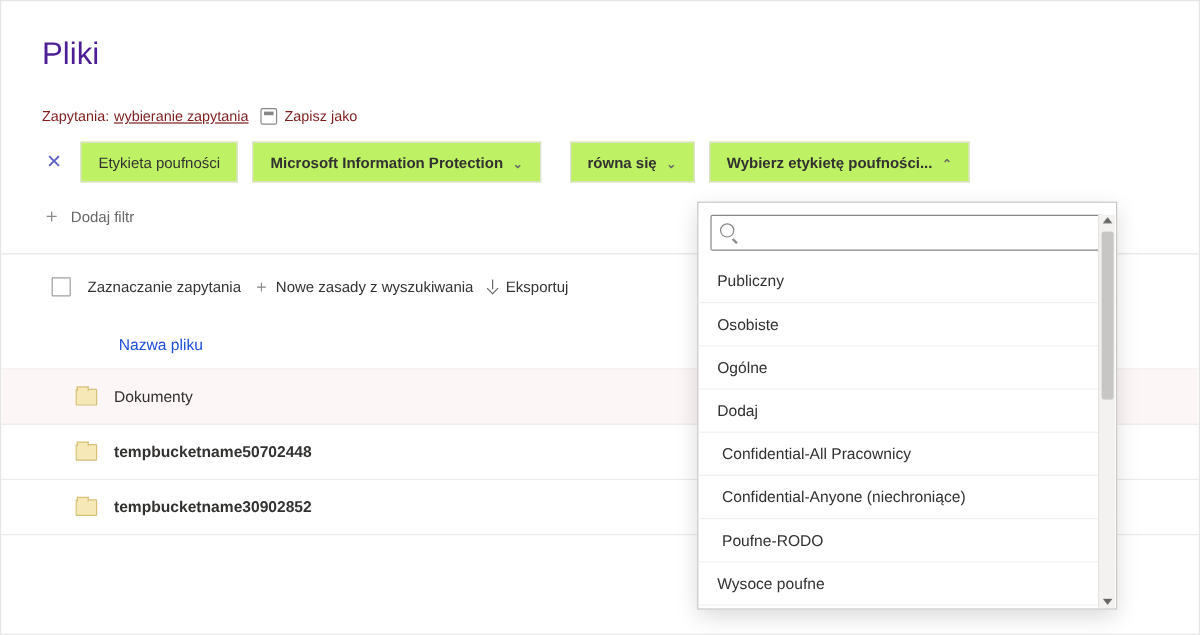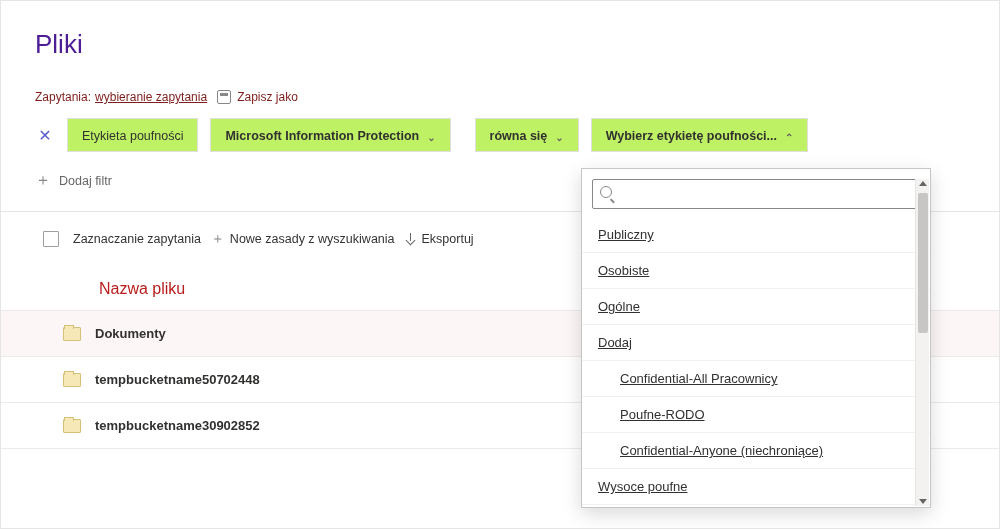--- a/index.html
+++ b/index.html
@@ -138,22 +138,22 @@
       content: '';
       position: absolute;
       left: 2px; top: 4px;
       width: 6px; height: 6px;
       border-right: 1px solid #666;
       border-bottom: 1px solid #666;
       transform: rotate(45deg);
     }
     .col-header {
       padding: 14px 0 12px 98px;
-      font-size: 16px;
-      color: #b91c1c;
+      font-size: 13px;
+      color: #1d4ed8;
       border-bottom: 1px solid #edebe9;
     }
     .table-row {
       display: flex;
       align-items: center;
       padding: 12px 0 12px 62px;
       border-bottom: 1px solid #edebe9;
       font-size: 13px;
       gap: 14px;
       min-height: 46px;
@@ -187,21 +187,21 @@
     .folder-icon::before {
       content:'';
       position: absolute;
       top:-3px; left:0;
       width: 8px; height: 3px;
       background:#f7e9b7;
       border:1px solid #d4c27a;
       border-bottom:none;
     }
     .row-name { font-weight: 600; }
-    .row-name.light { font-weight: 700; color:#323130; }
+    .row-name.light { font-weight: 400; color:#323130; }
 
     
     .dropdown-panel {
       position: absolute;
       left: 580px;
       top: 167px;
       width: 350px;
       height: 340px;
       background: #fff;
       border: 1px solid #c8c6c4;
@@ -242,23 +242,22 @@
     .dd-list {
       flex: 1;
       overflow-y: auto;
     }
     .dd-item {
       padding: 10px 16px;
       font-size: 13px;
       color: #323130;
       border-bottom: 1px solid #f0f0f0;
       cursor: pointer;
-      text-decoration: underline;
-    }
-    .dd-item.indent { padding-left: 38px; }
+    }
+    .dd-item.indent { padding-left: 20px; }
     .dd-item.cut { color: #888; border-bottom: none; }
     .scrollbar-fake {
       position: absolute;
       right: 1px;
       top: 10px;
       bottom: 1px;
       width: 14px;
       background: #f3f2f1;
       border-left: 1px solid #e5e5e5;
     }
@@ -359,22 +358,22 @@
   <div class="dd-search-wrap">
     <span class="search-glyph"></span>
     <input class="dd-search" type="text" placeholder="" style="">
   </div>
   <div class="dd-list" id="dd-list">
       <div class="dd-item">Publiczny</div>
       <div class="dd-item">Osobiste</div>
       <div class="dd-item">Ogólne</div>
       <div class="dd-item">Dodaj</div>
       <div class="dd-item indent">Confidential-All Pracownicy</div>
+      <div class="dd-item indent">Confidential-Anyone (niechroniące)</div>
       <div class="dd-item indent">Poufne-RODO</div>
-      <div class="dd-item indent">Confidential-Anyone (niechroniące)</div>
       <div class="dd-item">Wysoce poufne</div>
       <div class="dd-item indent cut">Highly Confidential-All Employees</div>
     </div>
   <div class="scrollbar-fake">
     <div class="scrollbar-arrow sa-top"></div>
     <div class="scrollbar-thumb"></div>
     <div class="scrollbar-arrow sa-bot"></div>
   </div>
 </div>
 

